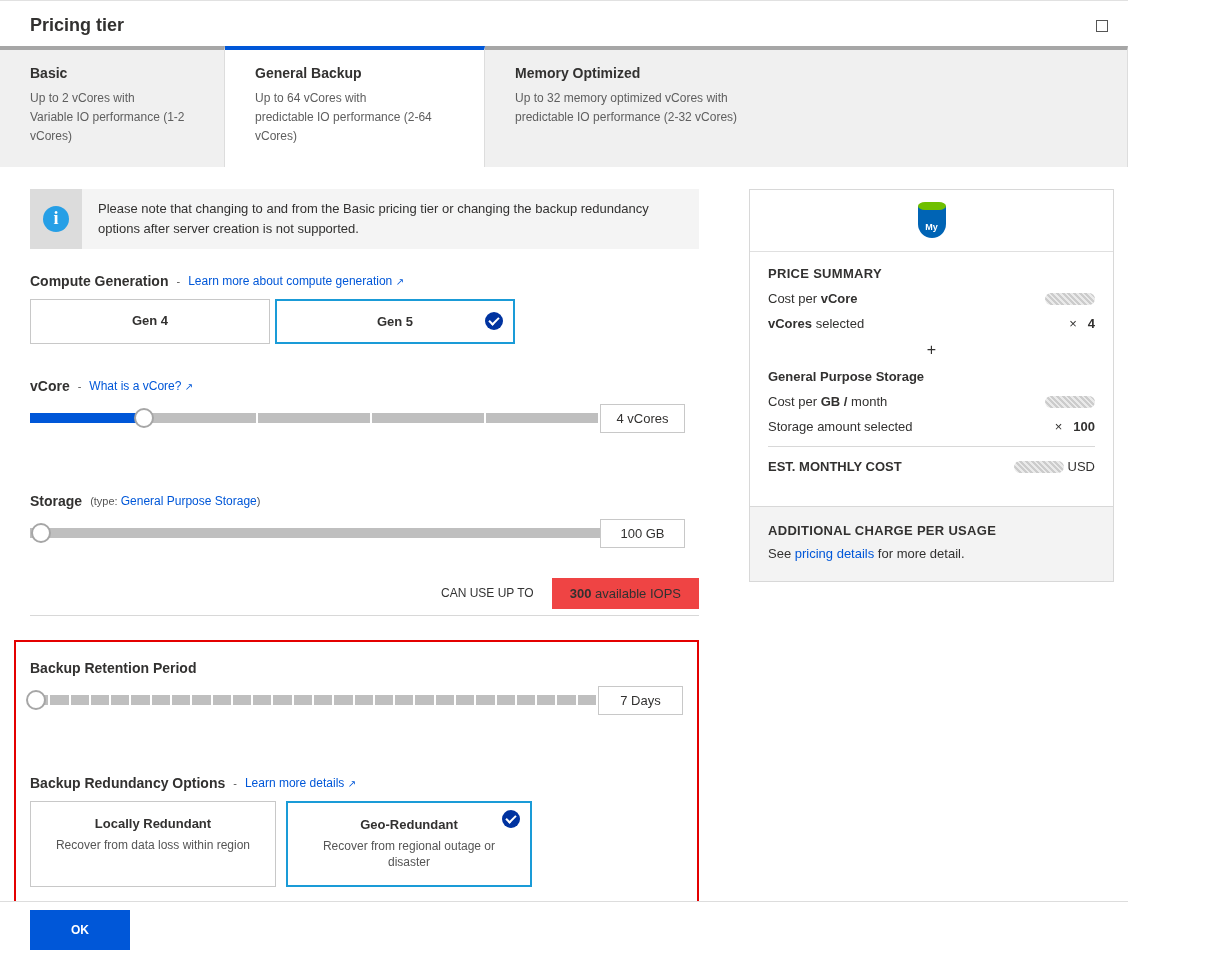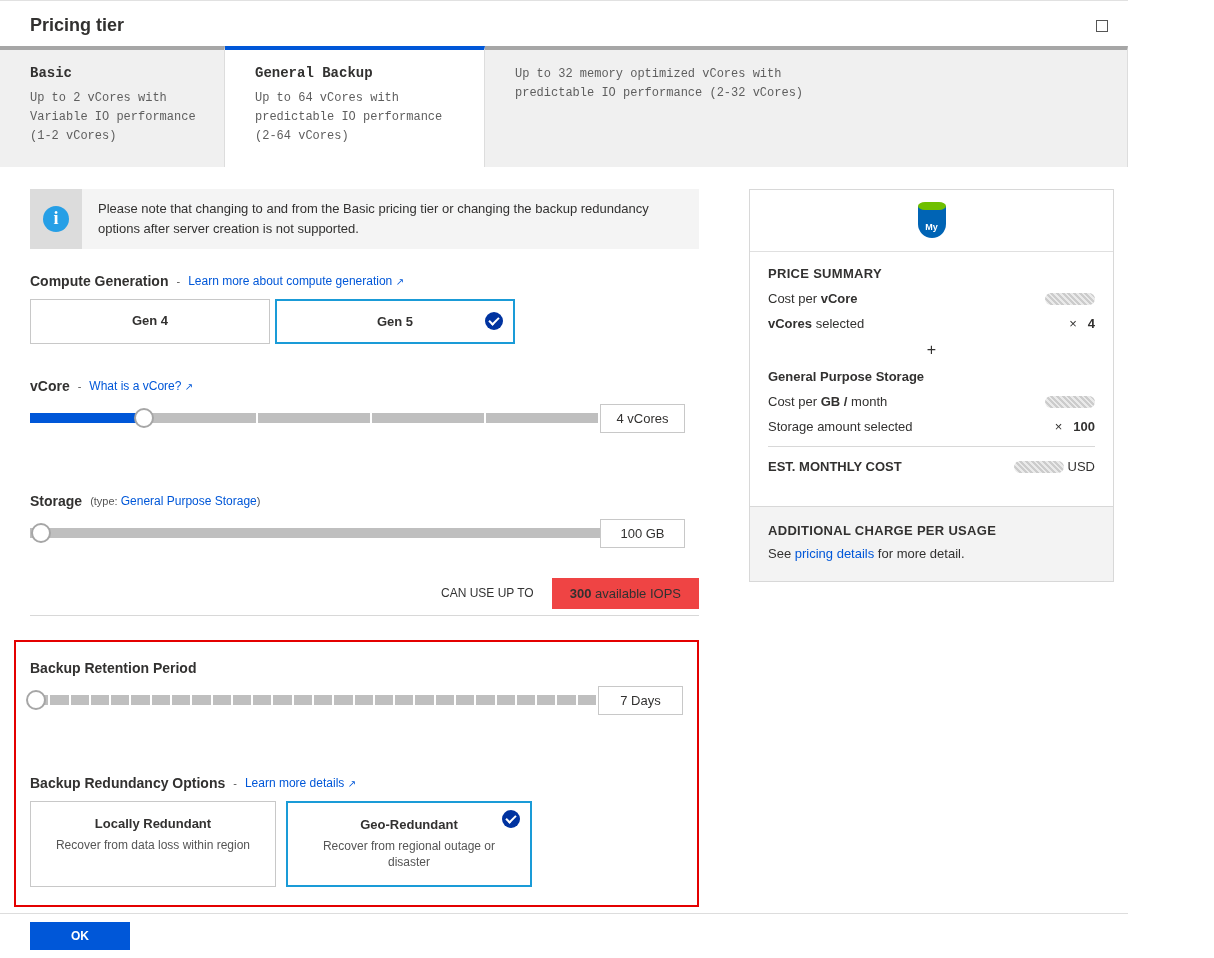--- a/index.html
+++ b/index.html
@@ -20,21 +20,20 @@
   .square-icon { width: 12px; height: 12px; border: 1px solid #555; }
 
   .tabs { display: flex; width: 100%; }
   .tab {
     flex: 0 0 auto;
     padding: 15px 20px 20px 30px;
     background: #f0f0f0;
     border-top: 4px solid #a6a6a6;
     border-right: 1px solid #ddd;
     cursor: pointer;
-    font-family: Liberation Mono, monospace;
   }
   .tab.tab-basic { width: 225px; }
   .tab.tab-gp    { width: 260px; }
   .tab.tab-mem   { flex: 1; }
   .tab.active {
     background: #fff;
     border-top: 4px solid #0057d8;
   }
   .tab-title { font-size: 14px; font-weight: 600; margin-bottom: 8px; }
   .tab-sub   { font-size: 12px; color: #5e5e5e; line-height: 1.6; }
@@ -181,21 +180,21 @@
     left:0; right:0; bottom:0;
     border-top:1px solid #ddd;
     padding: 8px 0 8px 30px;
     background:#fff;
   }
   .ok-btn {
     width:100px;
     background:#0057d8;
     color:#fff;
     border:none;
-    padding:7px 0;
+    padding:13px 0;
     font-size:12px;
     font-weight:600;
     cursor:pointer;
   }
 </style>
 </head>
 <body>
 
 <div class="blade">
 
@@ -209,20 +208,21 @@
       <div class="tab-title">Basic</div>
       <div class="tab-sub">Up to 2 vCores with</div>
       <div class="tab-sub">Variable IO performance (1-2 vCores)</div>
     </div>
     <div class="tab tab-gp active">
       <div class="tab-title">General Backup</div>
       <div class="tab-sub">Up to 64 vCores with</div>
       <div class="tab-sub">predictable IO performance (2-64 vCores)</div>
     </div>
     <div class="tab tab-mem">
+      <div class="tab-title">Memory Optimized</div>
       <div class="tab-sub">Up to 32 memory optimized vCores with</div>
       <div class="tab-sub">predictable IO performance (2-32 vCores)</div>
     </div>
   </div>
 
   <div class="body">
     <div class="main">
 
       <div class="info-bar">
         <div class="info-icon">

